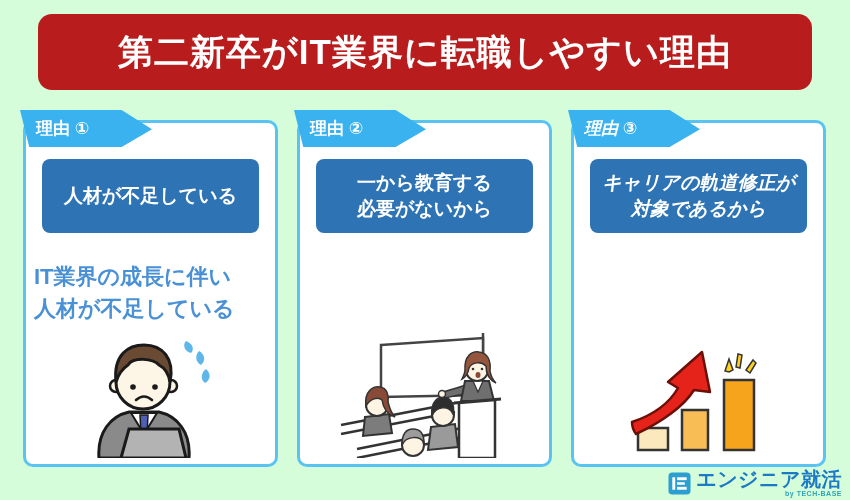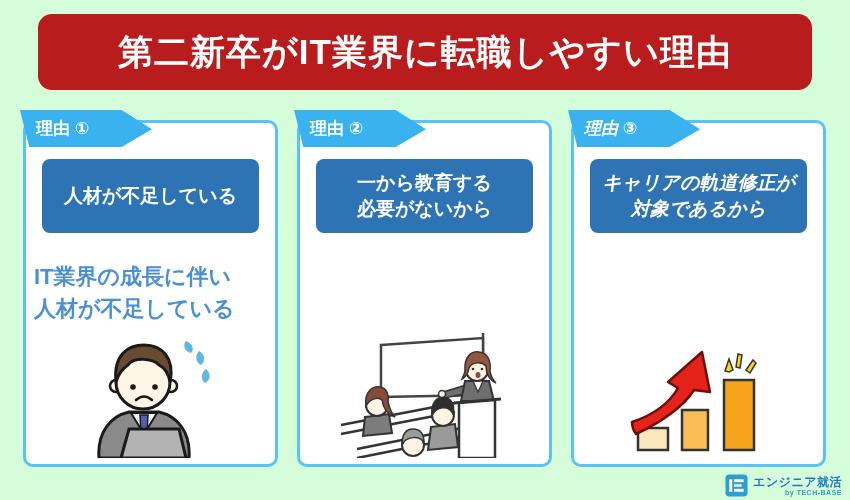--- a/index.html
+++ b/index.html
@@ -56,21 +56,21 @@
     position:absolute;bottom:6px;left:0;right:0;
     display:flex;justify-content:center;align-items:flex-end;
   }
 
   
   .logo{
     position:absolute;right:8px;bottom:3px;
     display:flex;align-items:center;gap:5px;
   }
   .logo .txtcol{display:flex;flex-direction:column;align-items:flex-end;line-height:1;}
-  .logo .name{color:#1c79c6;font-weight:800;font-size:12px;letter-spacing:.5px;}
+  .logo .name{color:#1c79c6;font-weight:800;font-size:20px;letter-spacing:.5px;}
   .logo .byline{color:#2fa3ba;font-weight:700;font-size:7px;margin-top:1px;letter-spacing:.5px;}
 </style>
 </head>
 <body>
 
 <div class="stage">
 
   <div class="title-bar">
     <div class="t">第二新卒がIT業界に転職しやすい理由</div>
   </div>

